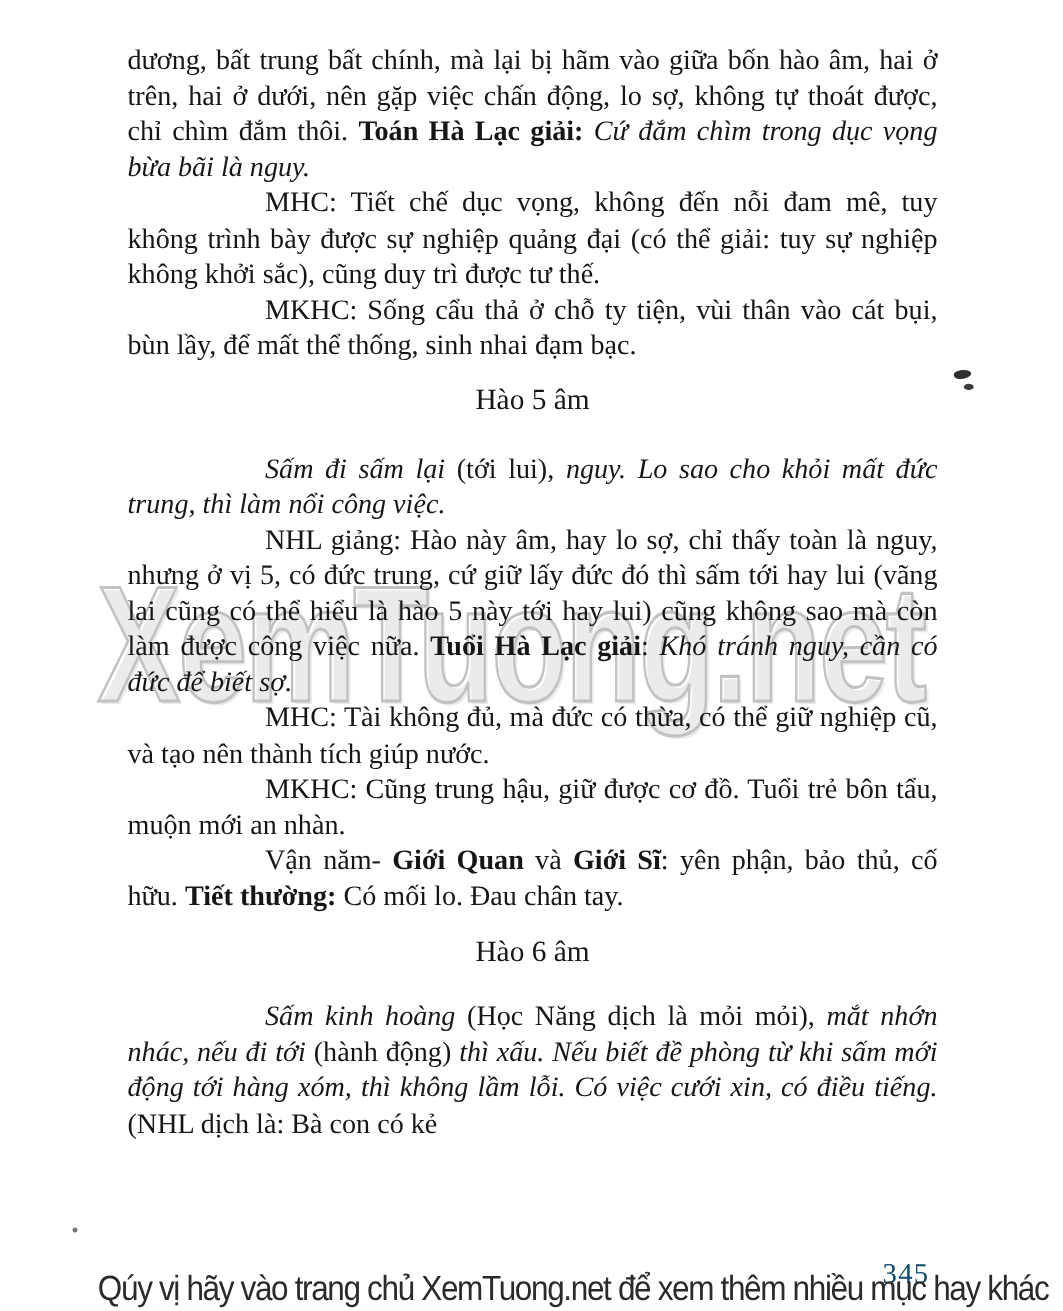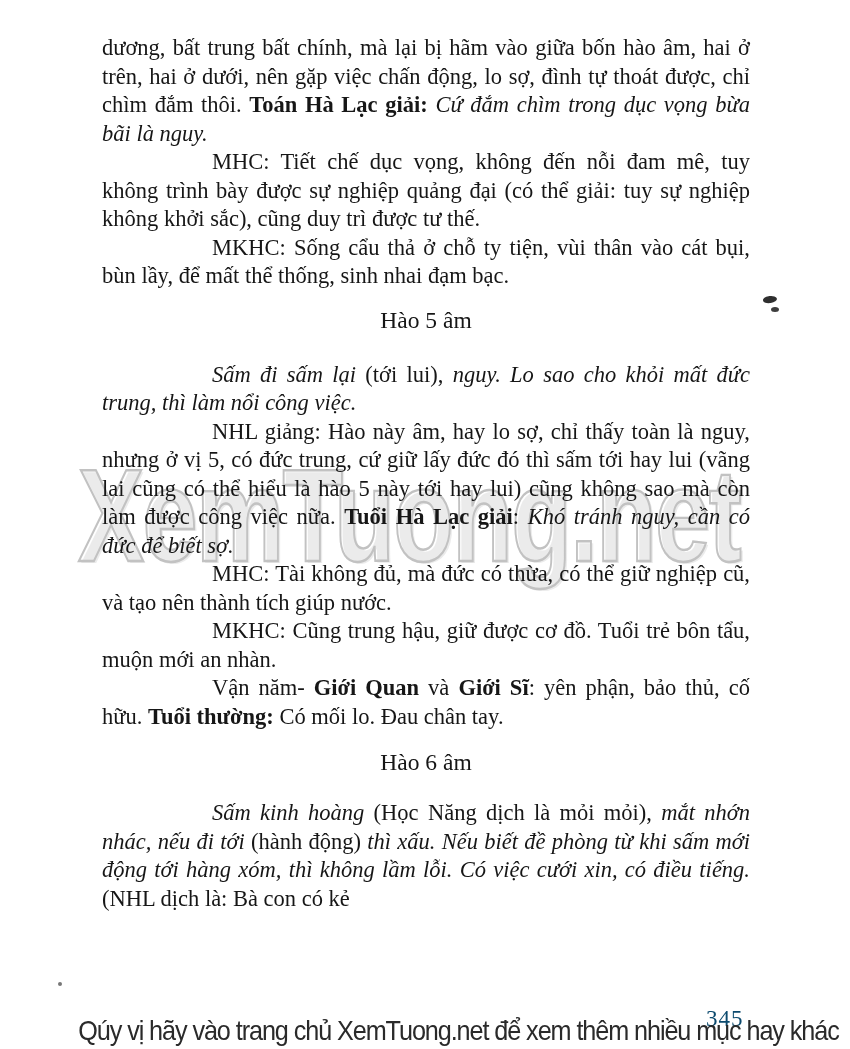--- a/index.html
+++ b/index.html
@@ -128,29 +128,29 @@
   }
 </style>
 </head>
 <body>
 
 <div class="page">
 
   <div class="watermark">XemTuong.net</div>
 
   <div class="doc-body" id="doc-body">
-      <p class="para"><span>dương, bất trung bất chính, mà lại bị hãm vào giữa bốn hào âm, hai ở trên, hai ở dưới, nên gặp việc chấn động, lo sợ, đình tự thoát được, chỉ chìm đắm thôi. </span><span class="b">Toán Hà Lạc giải:</span><span> </span><span class="i">Cứ đắm chìm trong dục vọng bừa bãi là nguy.</span></p>
+      <p class="para"><span>dương, bất trung bất chính, mà lại bị hãm vào giữa bốn hào âm, hai ở trên, hai ở dưới, nên gặp việc chấn động, lo sợ, không tự thoát được, chỉ chìm đắm thôi. </span><span class="b">Toán Hà Lạc giải:</span><span> </span><span class="i">Cứ đắm chìm trong dục vọng bừa bãi là nguy.</span></p>
       <p class="para indent"><span>MHC: Tiết chế dục vọng, không đến nỗi đam mê, tuy không trình bày được sự nghiệp quảng đại (có thể giải: tuy sự nghiệp không khởi sắc), cũng duy trì được tư thế.</span></p>
       <p class="para indent"><span>MKHC: Sống cẩu thả ở chỗ ty tiện, vùi thân vào cát bụi, bùn lầy, để mất thể thống, sinh nhai đạm bạc.</span></p>
       <div class="heading heading-a">Hào 5 âm</div>
       <p class="para indent"><span class="i">Sấm đi sấm lại</span><span> (tới lui), </span><span class="i">nguy. Lo sao cho khỏi mất đức trung, thì làm nổi công việc.</span></p>
       <p class="para indent"><span>NHL giảng: Hào này âm, hay lo sợ, chỉ thấy toàn là nguy, nhưng ở vị 5, có đức trung, cứ giữ lấy đức đó thì sấm tới hay lui (vãng lai cũng có thể hiểu là hào 5 này tới hay lui) cũng không sao mà còn làm được công việc nữa. </span><span class="b">Tuổi Hà Lạc giải</span><span>: </span><span class="i">Khó tránh nguy, cần có đức để biết sợ.</span></p>
       <p class="para indent"><span>MHC: Tài không đủ, mà đức có thừa, có thể giữ nghiệp cũ, và tạo nên thành tích giúp nước.</span></p>
       <p class="para indent"><span>MKHC: Cũng trung hậu, giữ được cơ đồ. Tuổi trẻ bôn tẩu, muộn mới an nhàn.</span></p>
-      <p class="para indent"><span>Vận năm- </span><span class="b">Giới Quan</span><span> và </span><span class="b">Giới Sĩ</span><span>: yên phận, bảo thủ, cố hữu. </span><span class="b">Tuổi thường:</span><span> Có mối lo. Đau chân tay.</span></p>
+      <p class="para indent"><span>Vận năm- </span><span class="b">Giới Quan</span><span> và </span><span class="b">Giới Sĩ</span><span>: yên phận, bảo thủ, cố hữu. </span><span class="b">Tiết thường:</span><span> Có mối lo. Đau chân tay.</span></p>
       <div class="heading heading-b">Hào 6 âm</div>
       <p class="para indent"><span class="i">Sấm kinh hoàng</span><span> (Học Năng dịch là mỏi mỏi), </span><span class="i">mắt nhớn nhác, nếu đi tới</span><span> (hành động) </span><span class="i">thì xấu. Nếu biết đề phòng từ khi sấm mới động tới hàng xóm, thì không lầm lỗi. Có việc cưới xin, có điều tiếng.</span><span> (NHL dịch là: Bà con có kẻ</span></p>
     </div>
 
   <div class="speck1"></div>
   <div class="speck2"></div>
   <div class="speck3"></div>
 
   <div class="page-number">345</div>
 

